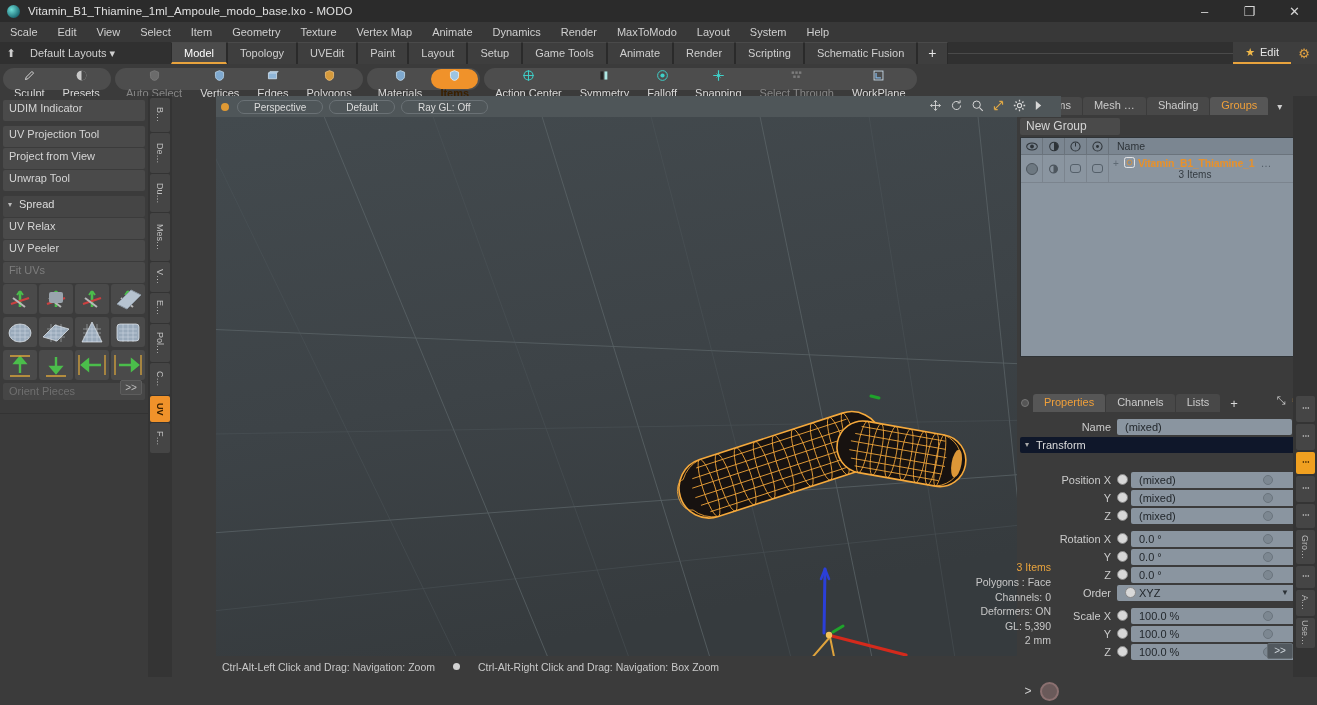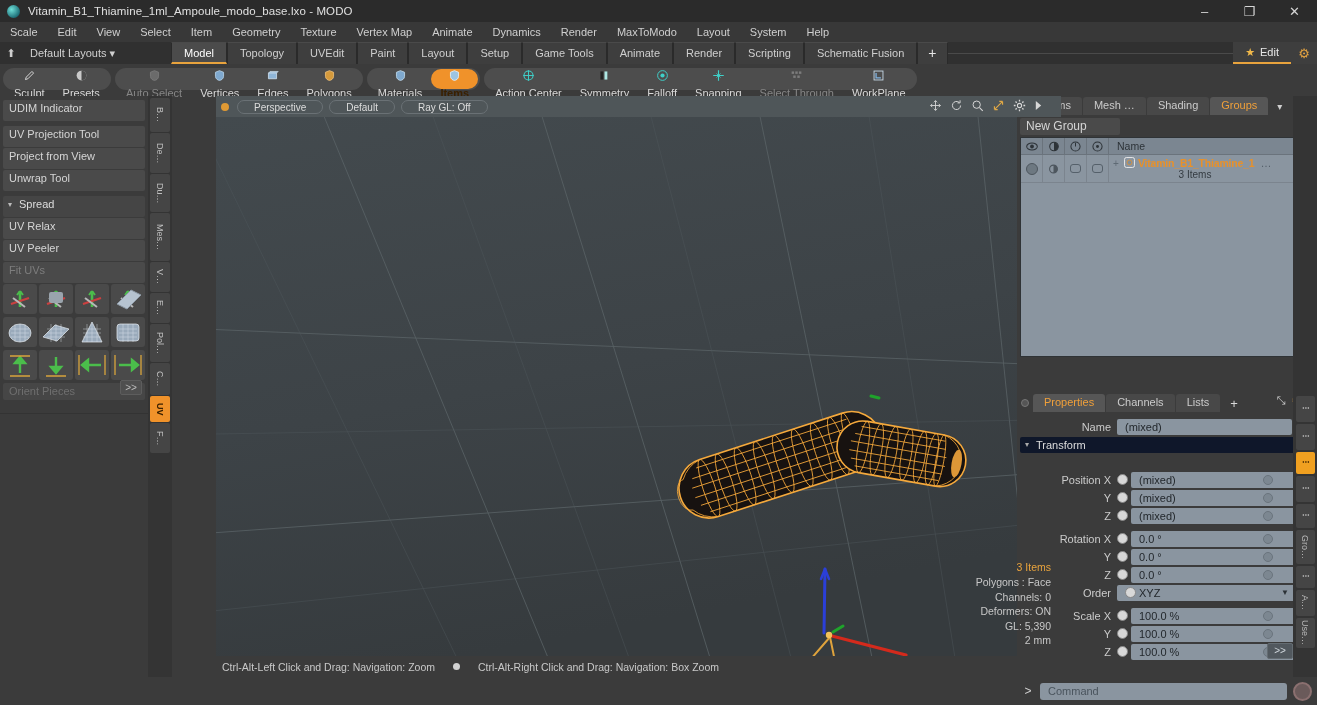--- a/index.html
+++ b/index.html
@@ -899,17 +899,16 @@
       <div class="rtab" style="height: 24px;">⠇</div>
       <div class="rtab" style="height: 34px;">Gro…</div>
       <div class="rtab" style="height: 22px;">⠇</div>
       <div class="rtab" style="height: 26px;">A…</div>
       <div class="rtab" style="height: 30px;">Use…</div>
     </div>
 
   <div class="bottomleftfill"></div>
   <div class="cmdbar">
     <span class="cmdarrow">&gt;</span>
-    <div class="cmdinput">Command</div>
     <div class="cmdrec"></div>
   </div>
 
 </div>
 
 </body></html>

